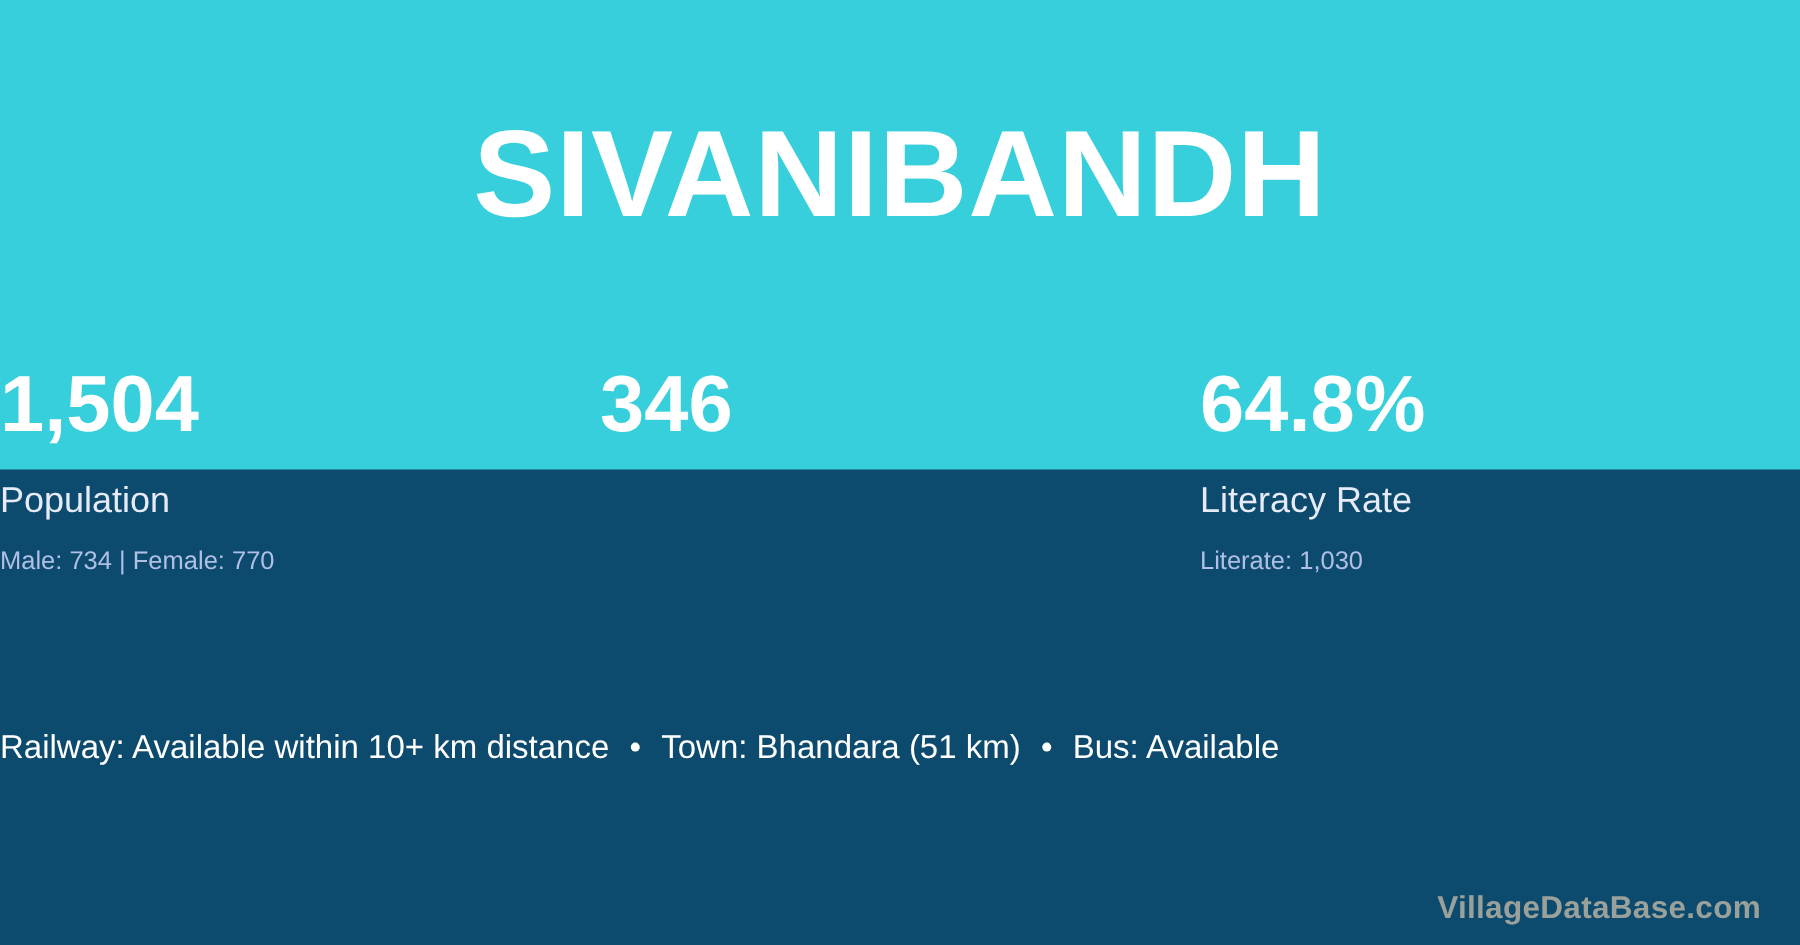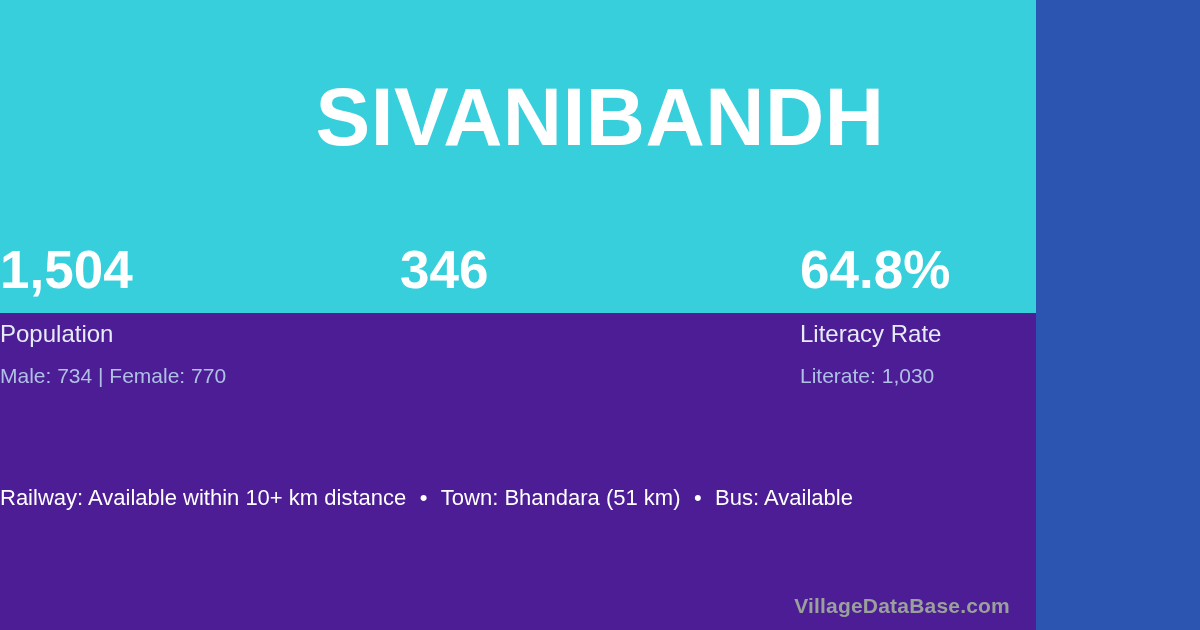--- a/index.html
+++ b/index.html
@@ -9,23 +9,23 @@
   body {
     width: 1200px;
     height: 630px;
     overflow: hidden;
     font-family: "Liberation Sans", sans-serif;
     background: #2B55B0;
   }
 
   #card {
     position: relative;
-    width: 1036px;
+    width: 1200px;
     height: 630px;
-    background: #4c1d95;
+    background: #0c4a6e;
     overflow: hidden;
   }
 
   
   #top-band {
     position: absolute;
     left: 0;
     top: 0;
     width: 1200px;
     height: 313px;
@@ -95,21 +95,21 @@
     font-size: 24px;
     line-height: 1.0;
     font-weight: 400;
     color: #E6EBF7;
     white-space: nowrap;
   }
 
   .stat-sub {
     display: block;
     margin-top: 19px;
-    font-size: 21px;
+    font-size: 17px;
     line-height: 1.0;
     font-weight: 400;
     color: #AFC0E4;
     white-space: nowrap;
   }
 
   
   #facts-row {
     position: absolute;
     left: 0;

